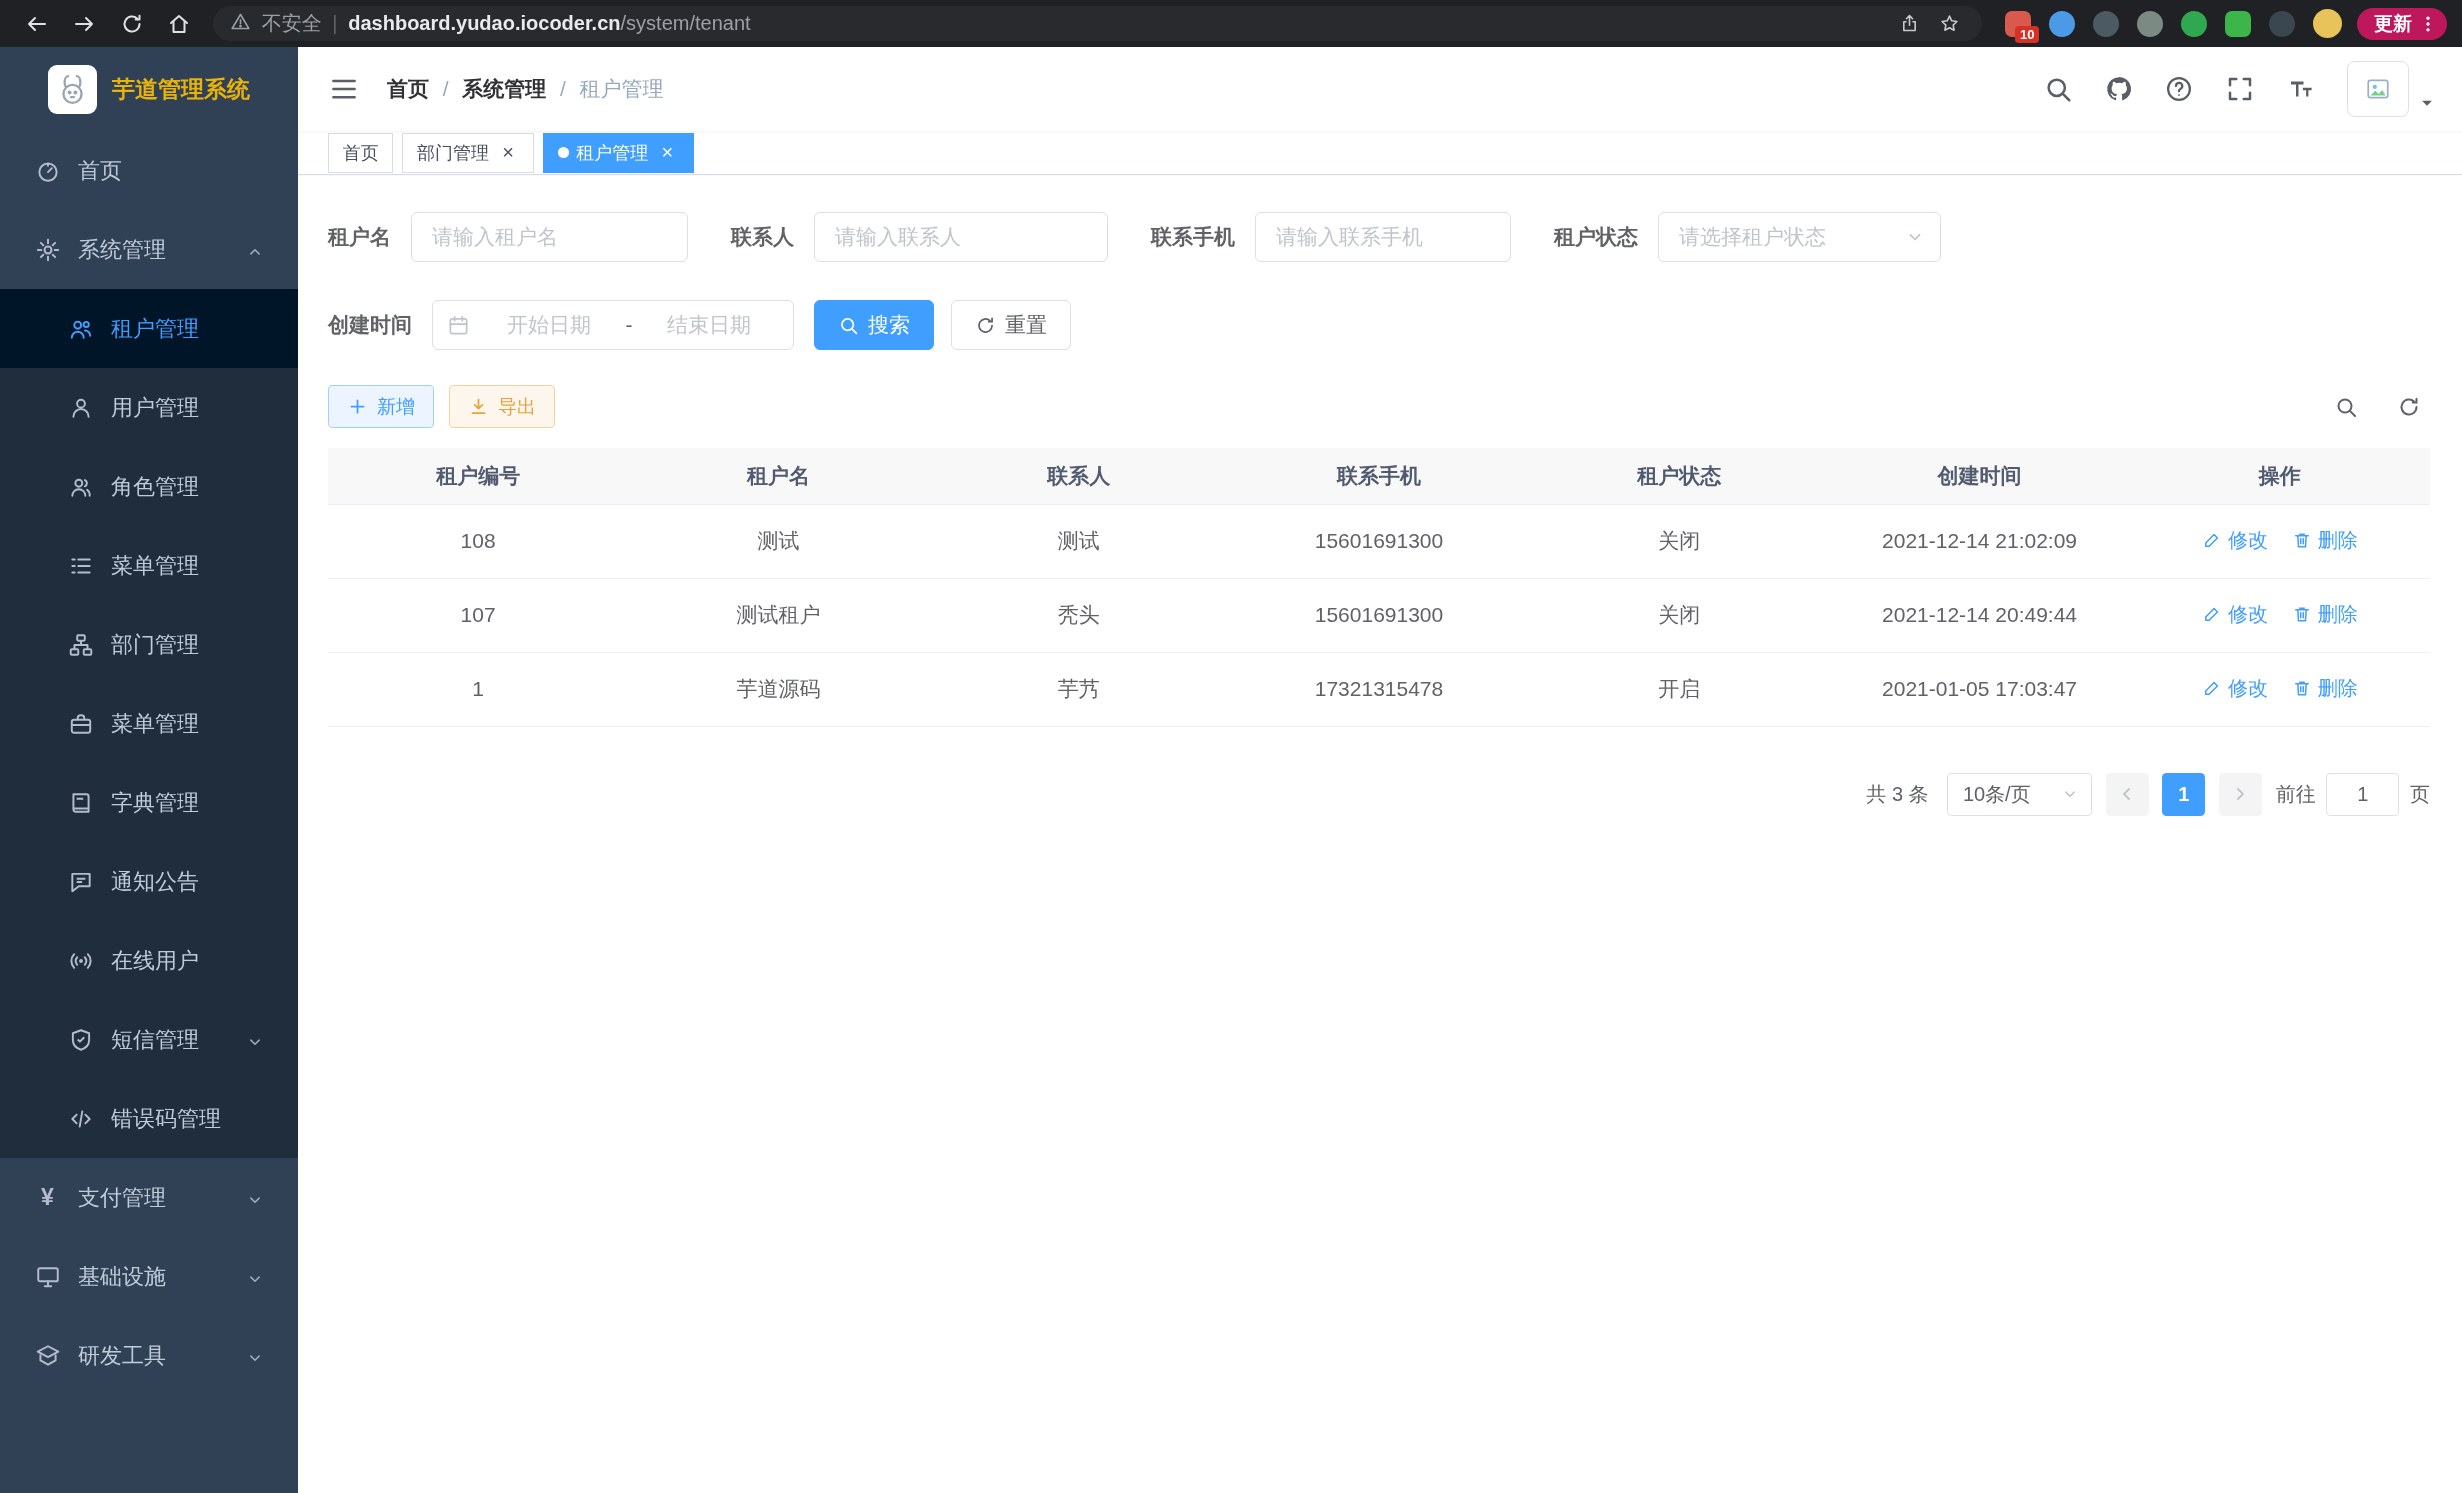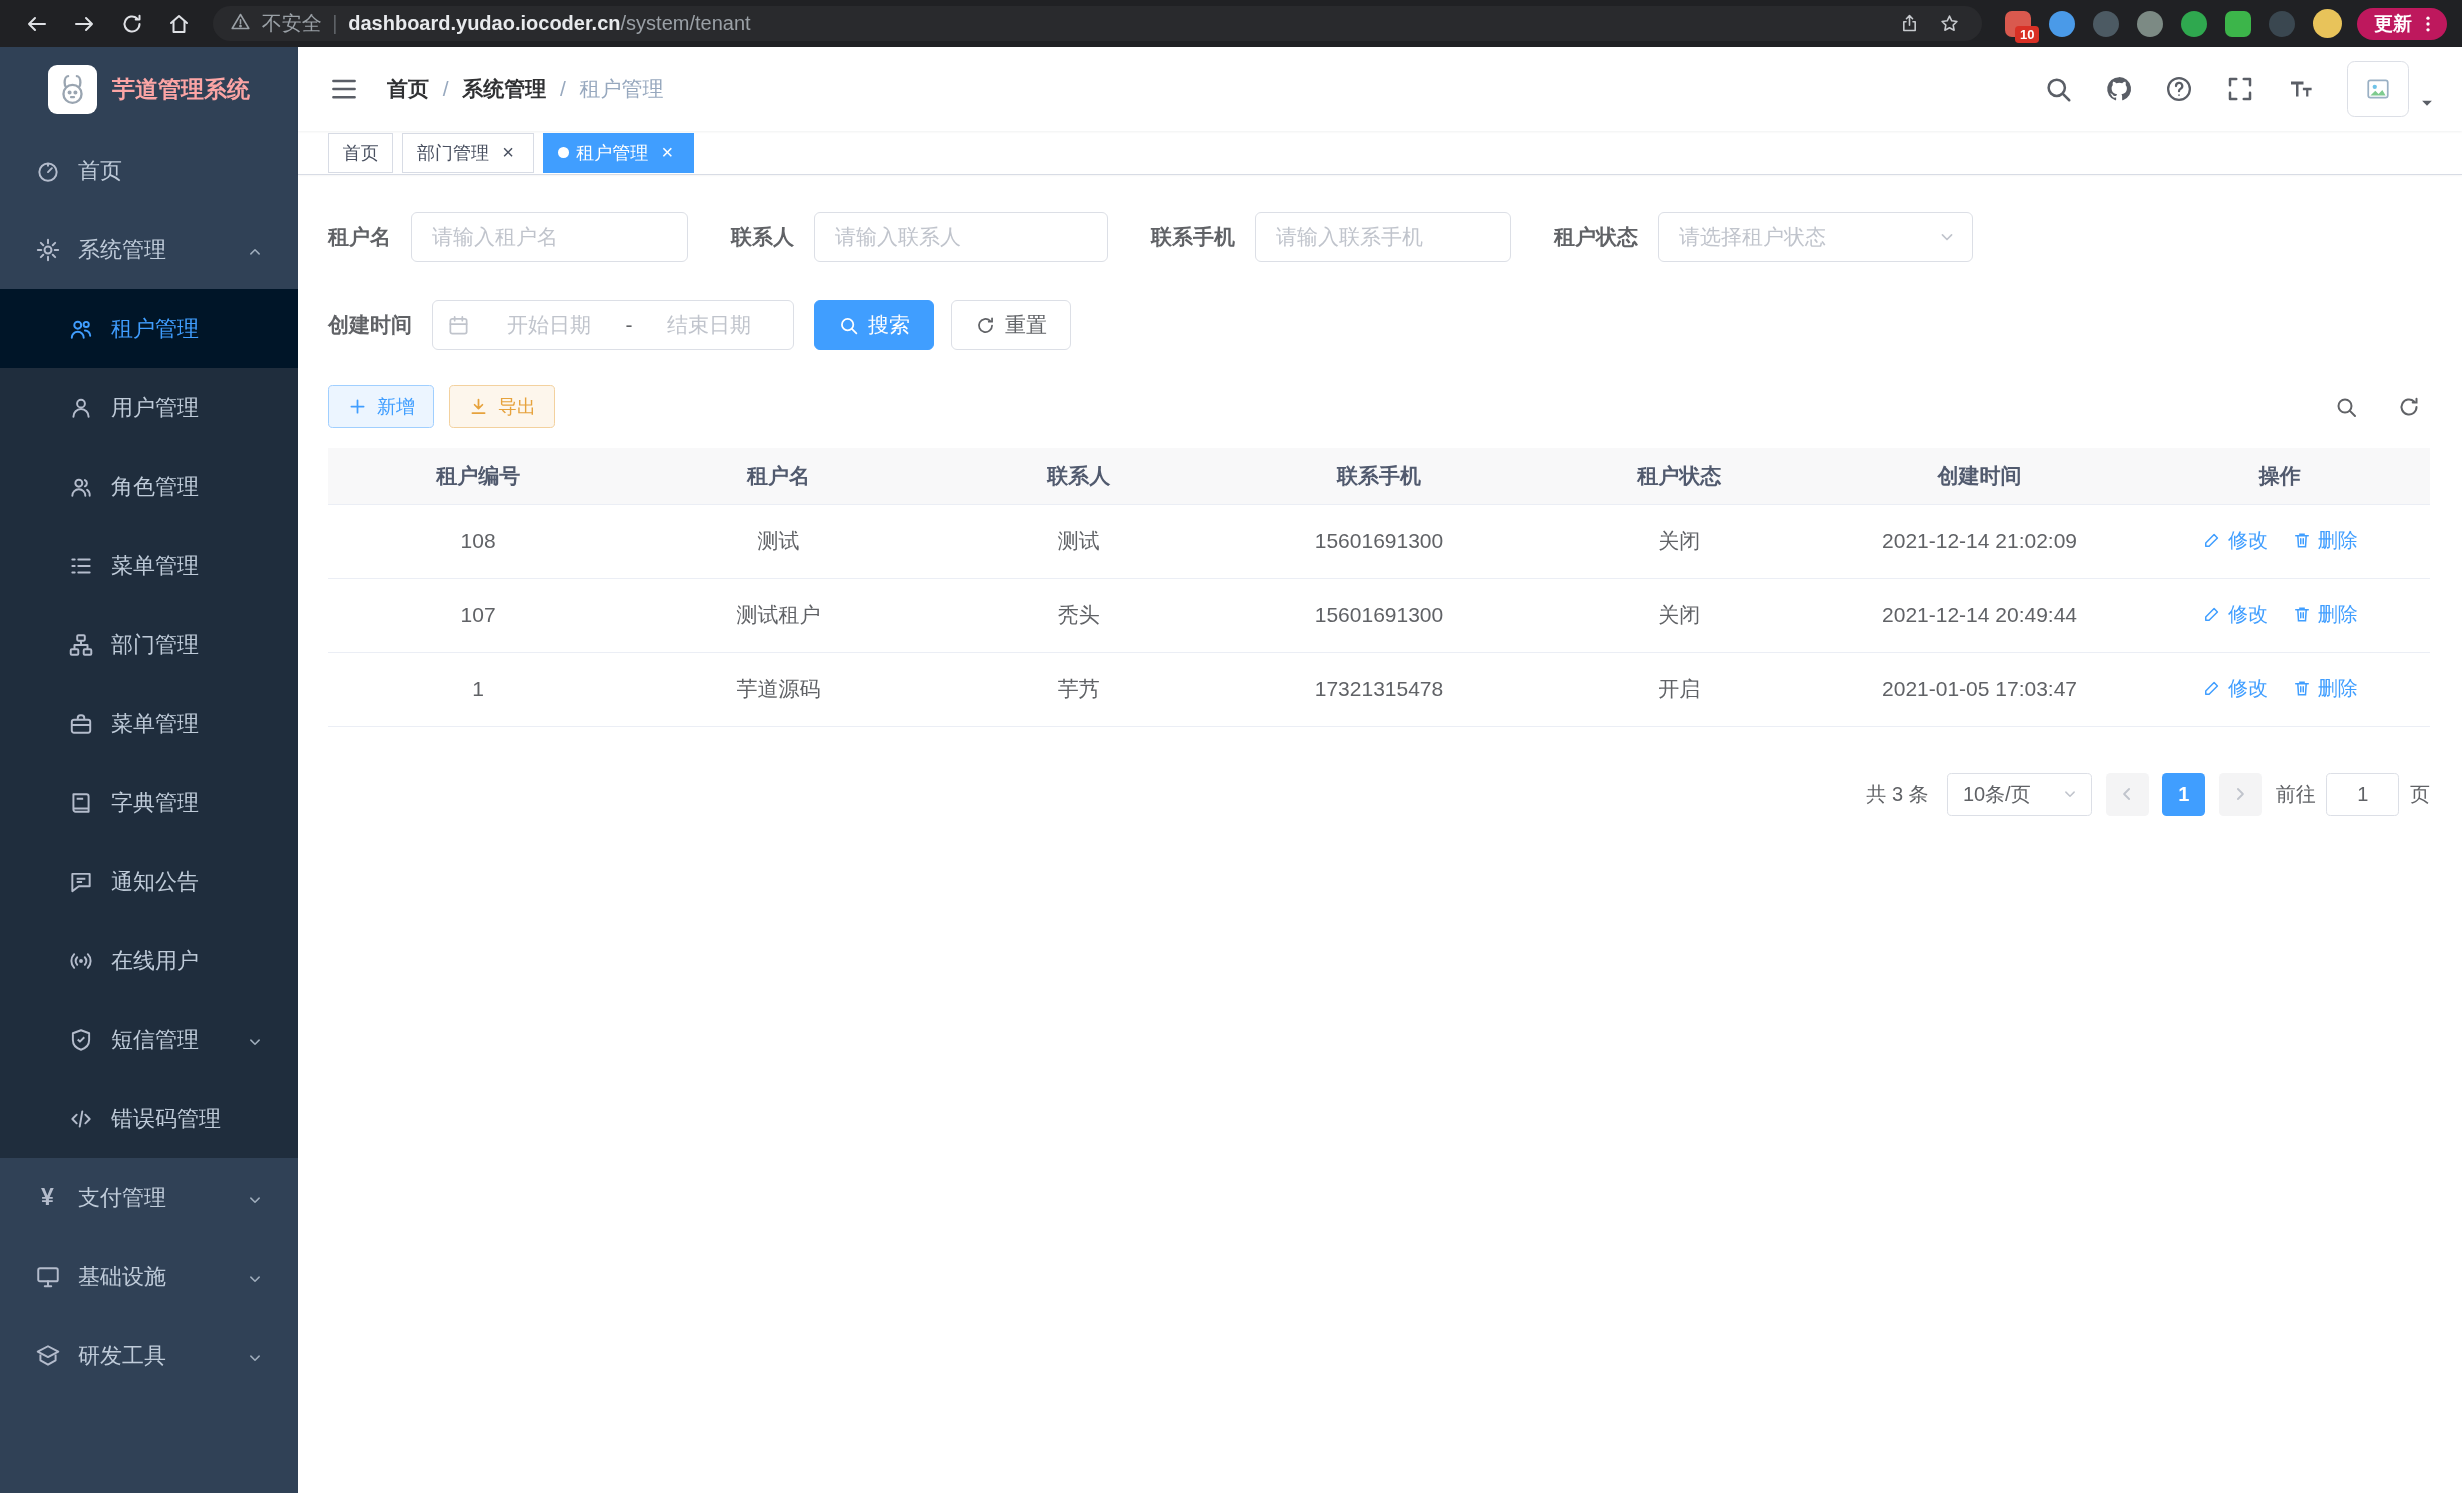--- a/index.html
+++ b/index.html
@@ -31,21 +31,21 @@
   .update-pill svg { width:20px; height:20px; }
 
   
   .app { flex:1; display:flex; min-height:0; }
 
   
   .sidebar { width:298px; flex:0 0 auto; background:#304156; display:flex; flex-direction:column; overflow:hidden; }
   .logo-row { height:84px; display:flex; align-items:center; justify-content:center; gap:15px; }
   .logo-box { width:49px; height:49px; background:#fff; border-radius:9px; display:flex; align-items:center; justify-content:center; }
   .logo-box svg { width:35px; height:35px; }
-  .logo-title { color:#fca5a5; font-size:23px; font-weight:700; }
+  .logo-title { color:#eab308; font-size:23px; font-weight:700; }
   .menu { flex:1; }
   .mi { height:79px; display:flex; align-items:center; position:relative; color:#bfcbd9; font-size:22px; cursor:pointer; padding-left:34px; gap:17px; }
   .mi .micon { width:27px; height:27px; color:#b4bccc; flex:0 0 auto; display:flex; align-items:center; justify-content:center; }
   .mi .micon svg { width:26px; height:26px; }
   .mi .micon.glyph { font-size:23px; font-weight:700; }
   .mi.sub { padding-left:67px; background:#1f2d3d; }
   .mi.active { background:#001528; color:#409eff; }
   .mi.active .micon { color:#409eff; }
   .arrow { position:absolute; right:34px; width:18px; height:18px; color:#9fadbc; }
   .arrow svg { width:18px; height:18px; }
@@ -476,21 +476,21 @@
           <div class="fgroup">
             <span class="flabel">联系人</span>
             <input class="input" style="width: 294px;" placeholder="请输入联系人">
           </div>
           <div class="fgroup">
             <span class="flabel">联系手机</span>
             <input class="input" style="width: 256px;" placeholder="请输入联系手机">
           </div>
           <div class="fgroup" style="margin-right:0">
             <span class="flabel">租户状态</span>
-            <div class="selectbox" style="width:315px">
+            <div class="selectbox" style="width:283px">
               <span>请选择租户状态</span>
               <span class="chev"><svg viewBox="0 0 24 24" fill="none" stroke="currentColor" stroke-width="2" stroke-linecap="round" stroke-linejoin="round">
                     <path d="M6.5 9.5L12 15l5.5-5.5"></path>
                   </svg></span>
             </div>
           </div>
         </div>
 
         <div class="frow" style="margin-bottom:0">
           <div class="fgroup" style="margin-right:20px">

